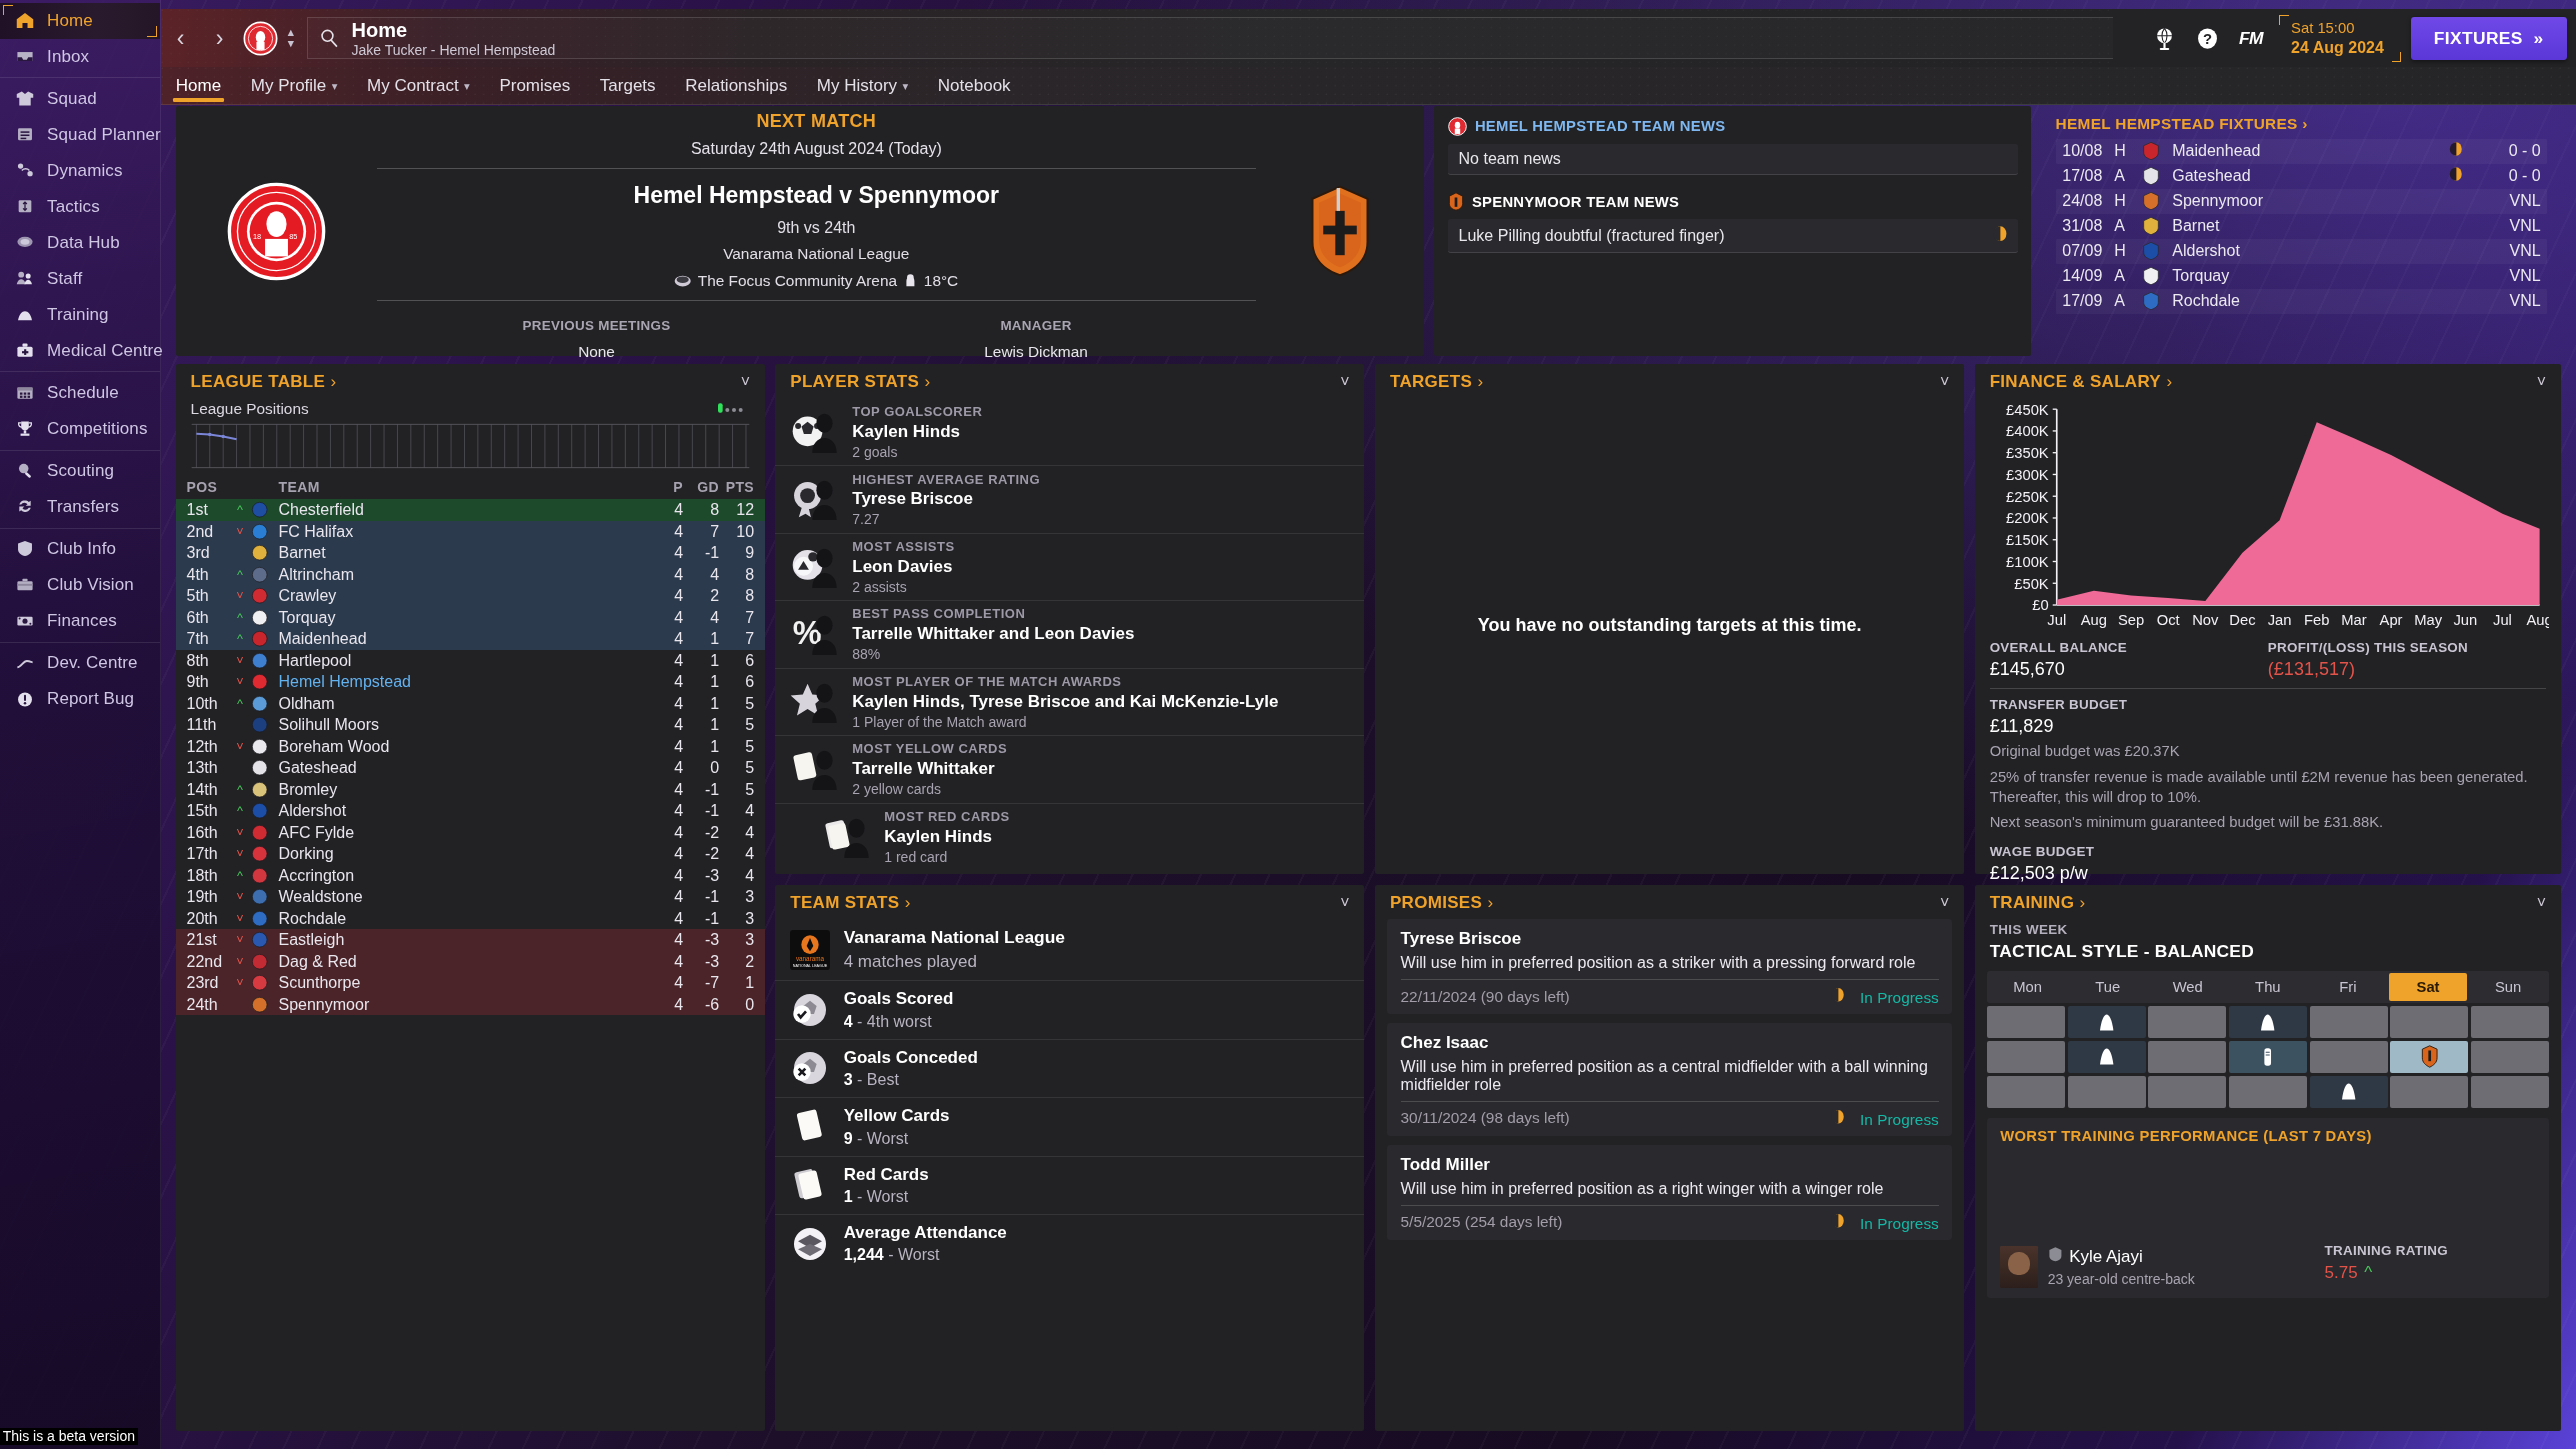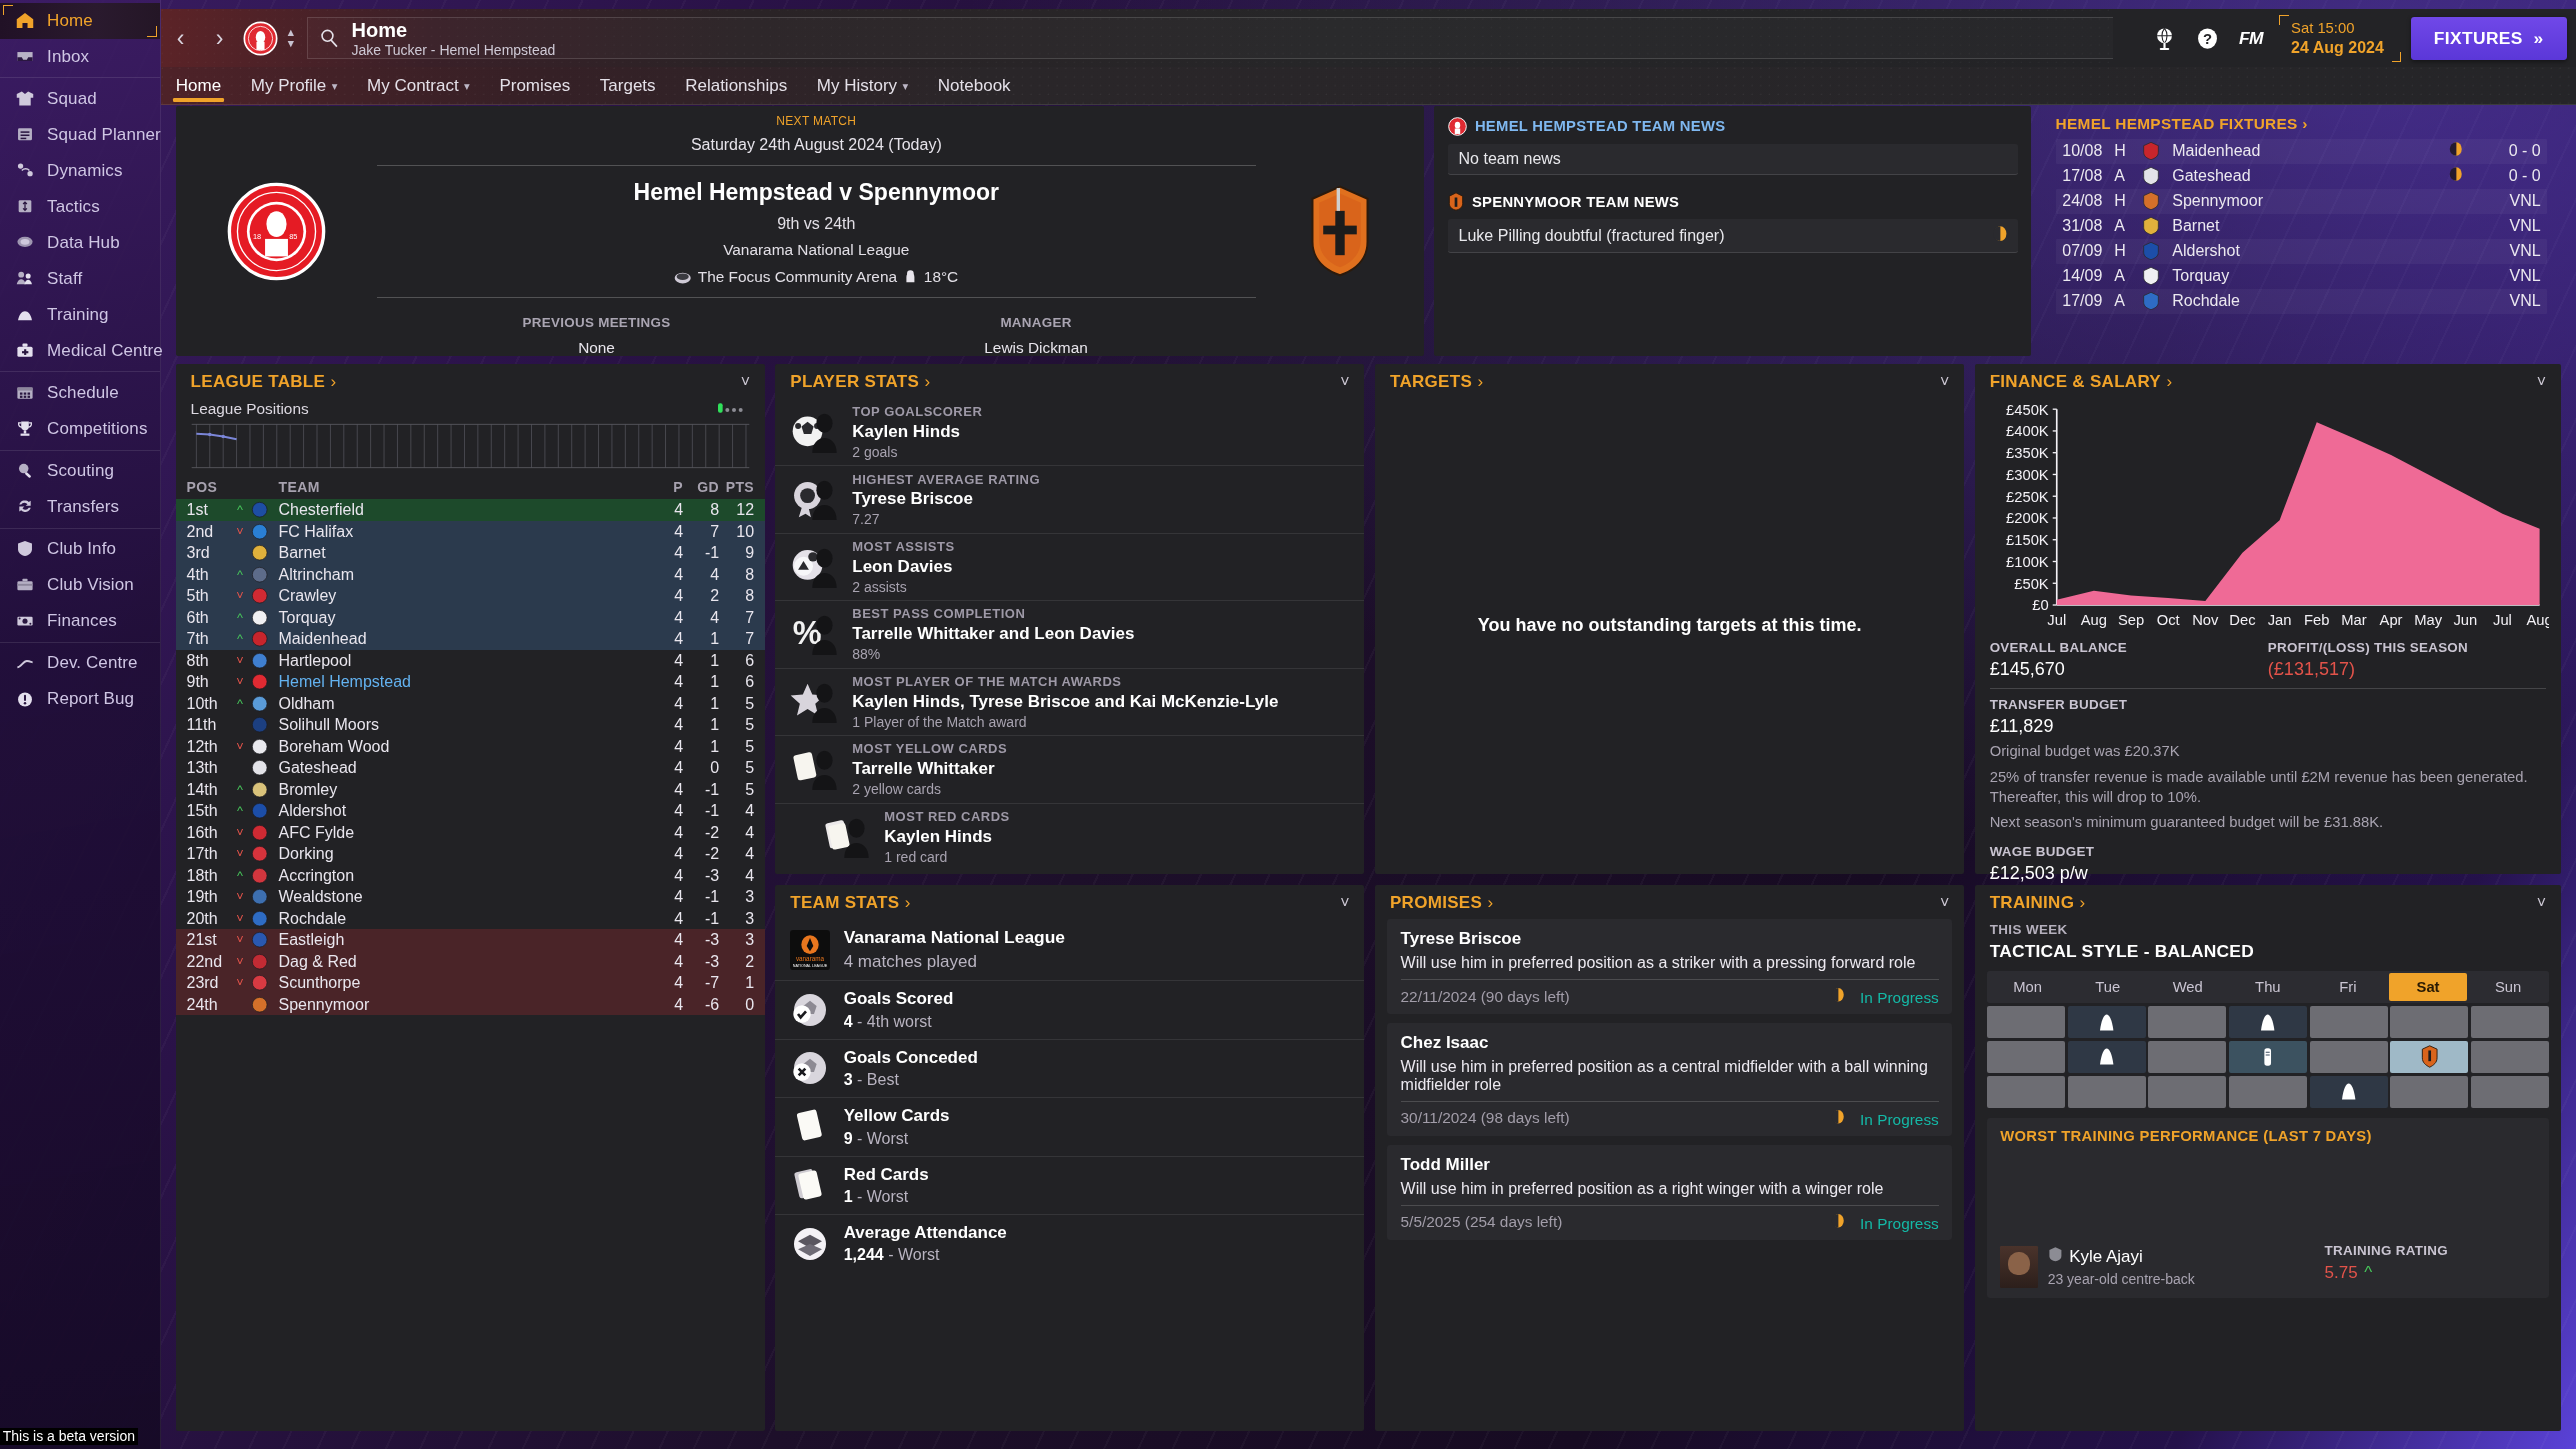--- a/index.html
+++ b/index.html
@@ -145,21 +145,21 @@
 
   
   .topstrip { position:absolute; left:14.8px; top:0; width:2385px; height:250px; display:flex; gap:10.7px; }
   .nm {
     flex:0 0 1187px; background:#222225; border-radius:2px; position:relative;
     display:flex; align-items:center;
   }
   .nm-badge { flex:0 0 201px; display:flex; align-items:center; justify-content:center; }
   .nm-badge.away { flex:0 0 168px; }
   .nm-center { flex:1; display:flex; flex-direction:column; align-items:center; padding:14.8px 0 5.4px; }
-  .nm-label { color:#f0a32a; font-weight:normal; font-size:12px; letter-spacing:0.3px; }
+  .nm-label { color:#f0a32a; font-weight:bold; font-size:18px; letter-spacing:0.3px; }
   .nm-date { font-size:16px; color:#e6e3ea; margin-top:8px; }
   .nm-rule { width:879px; height:0.7px; background:rgba(255,255,255,.22); margin:10.7px 0 13.4px; }
   .nm-teams { font-size:23px; font-weight:bold; color:#fff; }
   .nm-ranks { font-size:16px; color:#e2dfe6; margin-top:9.4px; }
   .nm-comp { font-size:15.4px; color:#e2dfe6; margin-top:8px; }
   .nm-venue { display:flex; align-items:center; gap:6px; font-size:15.4px; color:#e2dfe6; margin-top:8.7px; }
   .nm-cols { display:flex; width:879px; margin-top:4px; }
   .nm-col { flex:1; text-align:center; }
   .nm-col .hd { font-size:13.4px; color:#aaa5b2; font-weight:bold; letter-spacing:0.3px; }
   .nm-col .vl { font-size:15.4px; color:#e8e5ec; margin-top:9.4px; }

